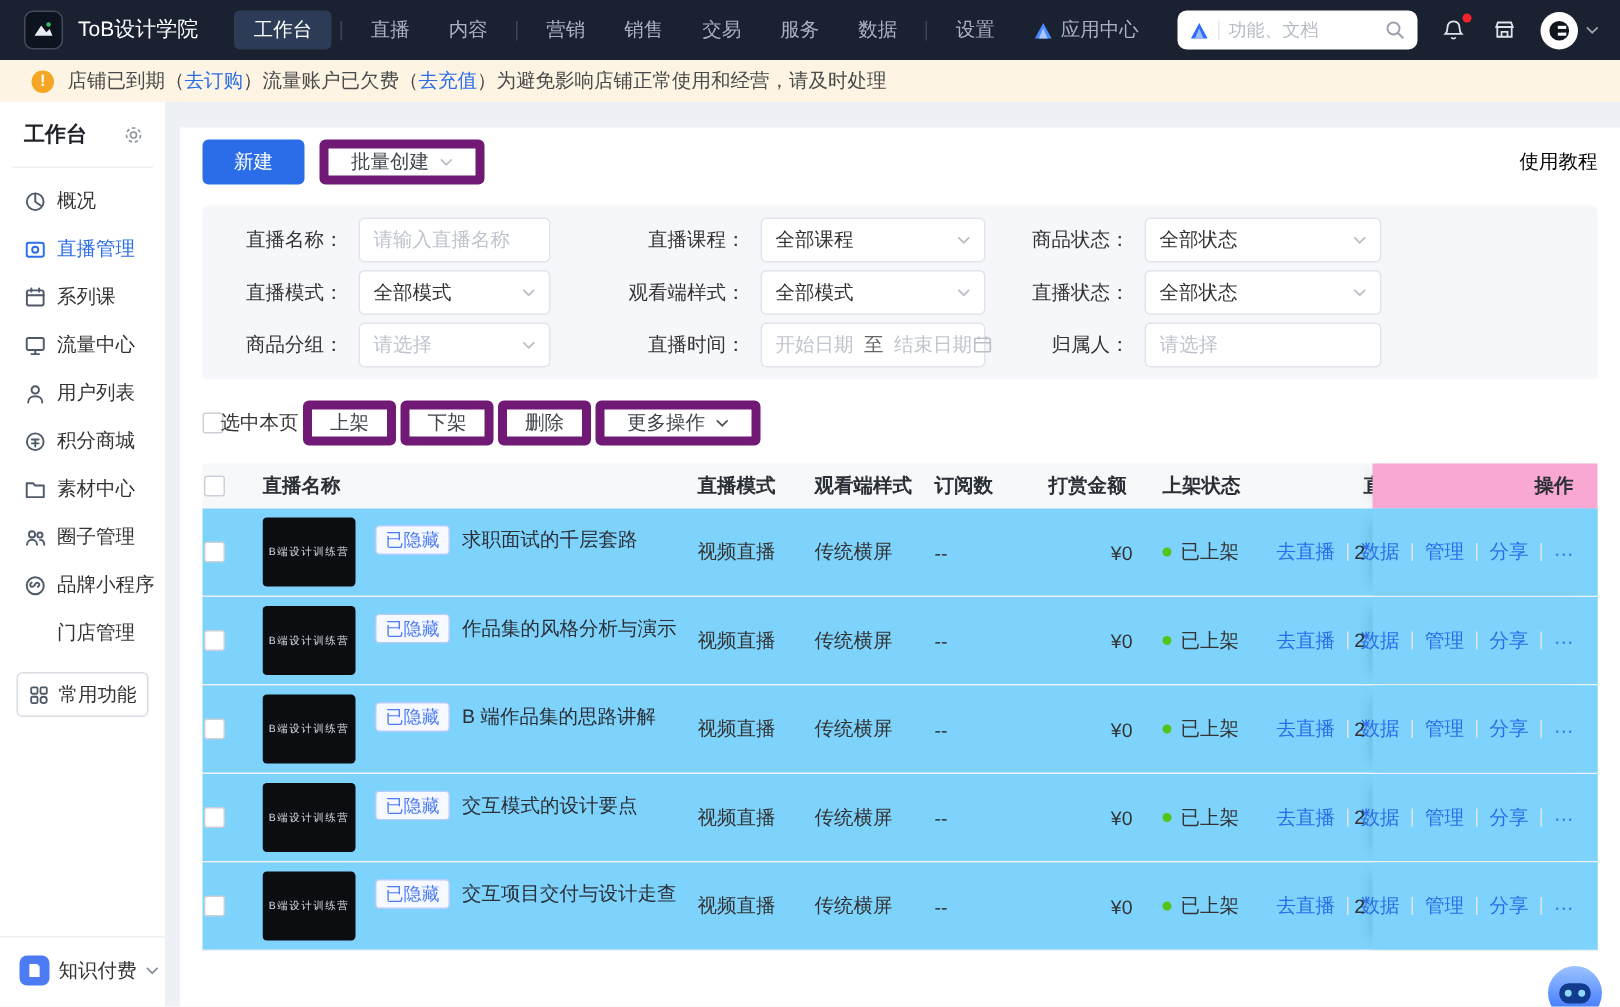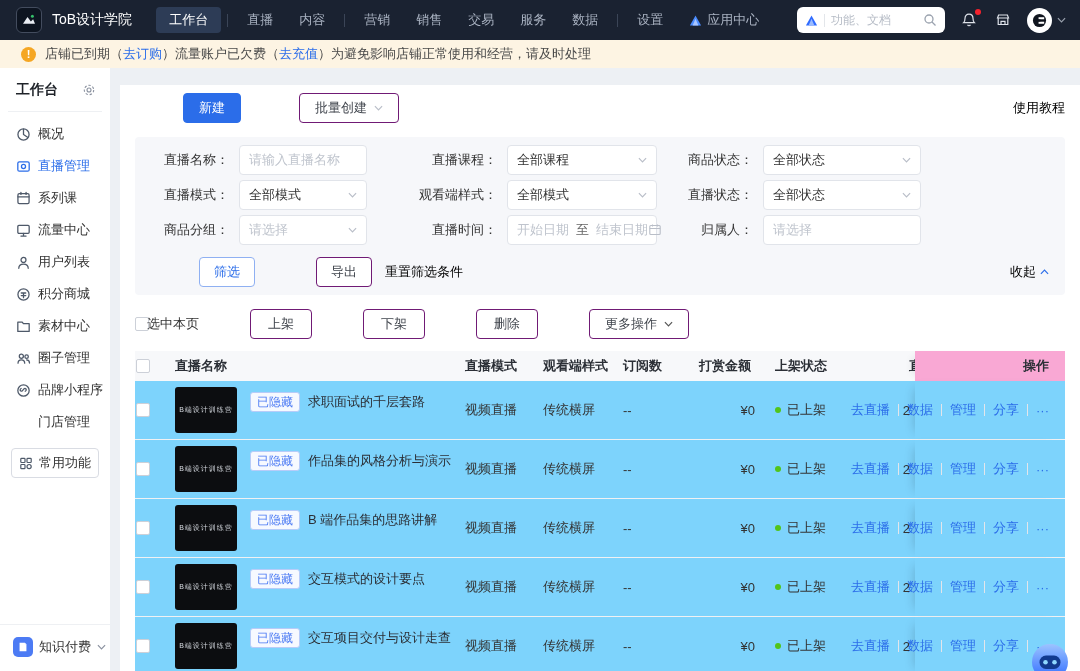--- a/index.html
+++ b/index.html
@@ -8,21 +8,21 @@
 
   
   .topnav { height:40px; background:#1a2231; display:flex; align-items:center; padding:0 14px 0 16px; }
   .logo { width:26px; height:26px; border-radius:6px; background:#0d1420; border:1px solid #434c5e; display:flex; align-items:center; justify-content:center; flex:none; }
   .brand { color:#fff; font-size:14px; margin:0 24px 0 10px; white-space:nowrap; }
   .nav-menu { display:flex; align-items:center; }
   .nav-item { color:#a9b2c1; font-size:13px; height:26px; line-height:26px; padding:0 13px; border-radius:4px; cursor:pointer; white-space:nowrap; display:flex; align-items:center; gap:5px; }
   .nav-item.active { background:#2d3c56; color:#fff; }
   .nav-sep { width:1px; height:13px; background:#3b4557; margin:0 6px; }
   .nav-right { margin-left:auto; display:flex; align-items:center; gap:14px; }
-  .search-box { width:148px; height:26px; background:#fff; border-radius:6px; display:flex; align-items:center; padding:0 8px; gap:6px; }
+  .search-box { width:160px; height:26px; background:#fff; border-radius:6px; display:flex; align-items:center; padding:0 8px; gap:6px; }
   .search-box .vdiv { width:1px; height:13px; background:#e3e6ea; }
   .search-ph { color:#b6bcc6; font-size:12px; flex:1; white-space:nowrap; overflow:hidden; }
   .icon-btn { position:relative; display:flex; align-items:center; justify-content:center; width:20px; height:20px; cursor:pointer; }
   .red-dot { position:absolute; top:-1px; right:-2px; width:6px; height:6px; background:#f5222d; border-radius:50%; }
   .avatar { width:25px; height:25px; border-radius:50%; background:#fff; display:flex; align-items:center; justify-content:center; }
   .avatar-wrap { display:flex; align-items:center; gap:5px; cursor:pointer; }
 
   
   .notice { height:28px; background:#fdf4e3; display:flex; align-items:center; padding:0 21px; gap:9px; font-size:13px; color:#4a4a4a; }
   .warn-ic { width:15px; height:15px; border-radius:50%; background:#f5a623; color:#fff; font-size:11px; font-weight:bold; display:flex; align-items:center; justify-content:center; flex:none; }
@@ -42,21 +42,21 @@
   .quick-btn { margin:10px auto 0; width:88px; height:30px; border:1px solid #d9dce3; border-radius:4px; background:#fff; display:flex; align-items:center; justify-content:center; gap:6px; color:#333; cursor:pointer; font-size:13px; }
   .quick-btn .sic { width:14px; height:14px; color:#4e5969; display:flex; }
   .side-footer { margin-top:auto; border-top:1px solid #eef0f3; padding:12px 0 2px 13px; display:flex; align-items:center; gap:6px; cursor:pointer; }
   .kf-ic { width:20px; height:20px; border-radius:5px; background:#4c7bf4; display:flex; align-items:center; justify-content:center; flex:none; }
 
   .main { flex:1; padding:17px 0 0 10px; overflow:hidden; }
   .card { background:#fff; height:586px; padding:8px 15px 0; overflow:hidden; }
 
   
   .action-row { display:flex; align-items:center; height:30px; margin-bottom:14px; }
-  .btn { height:30px; border-radius:4px; border:1px solid #701a75; background:#fff; color:#40454d; font-size:13px; display:inline-flex; align-items:center; justify-content:center; padding:0 15px; cursor:pointer; white-space:nowrap; gap:7px;margin-left:48px; }
+  .btn { height:30px; border-radius:4px; border:6px solid #701a75; background:#fff; color:#40454d; font-size:13px; display:inline-flex; align-items:center; justify-content:center; padding:0 15px; cursor:pointer; white-space:nowrap; gap:7px; }
   .btn-primary { background:#2b6de9; border-color:#2b6de9; color:#fff; }
   .btn-ghost { border-color:#8fb0f2; color:#2b6de9; }
   .link { color:#000000; cursor:pointer; text-decoration:none; white-space:nowrap; }
   .ml-auto { margin-left:auto; }
   .mr10 { margin-right:10px; }
 
   
   .filter-panel { background:#f6f7fa; border-radius:4px; padding:8px 16px 8px; margin-bottom:12px; }
   .filter-grid { display:grid; grid-template-columns:250px 268px 1fr; column-gap:6px; row-gap:5px; }
   .f-cell { display:flex; align-items:center; height:30px; }
@@ -443,31 +443,20 @@
                 </span>
               </div>
             </div>
             <div class="f-cell c3">
               <span class="f-label">归属人：</span>
               <div class="f-ctl">
                 <span class="val ph">请选择</span>
               </div>
             </div>
           </div>
-        <div class="filter-actions">
-          <button class="btn btn-ghost" style="width:56px;padding:0">筛选</button>
-          <button class="btn" style="width:56px;padding:0">导出</button>
-          <a class="link">重置筛选条件</a>
-          <a class="link ml-auto collapse">
-            <span>收起</span>
-            <svg width="9" height="6" viewBox="0 0 10 6" fill="none" stroke="#2b6de9" stroke-width="1.3">
-                <path d="M1 5 L5 1 L9 5"></path>
-              </svg>
-          </a>
-        </div>
       </div>
 
       <div class="toolbar">
         <span class="checkbox"></span>
         <span class="chk-label">选中本页</span>
         <button class="btn" style="width:62px;padding:0">上架</button>
         <button class="btn" style="width:62px;padding:0">下架</button>
         <button class="btn" style="width:62px;padding:0">删除</button>
         <button class="btn">
           <span>更多操作</span>

